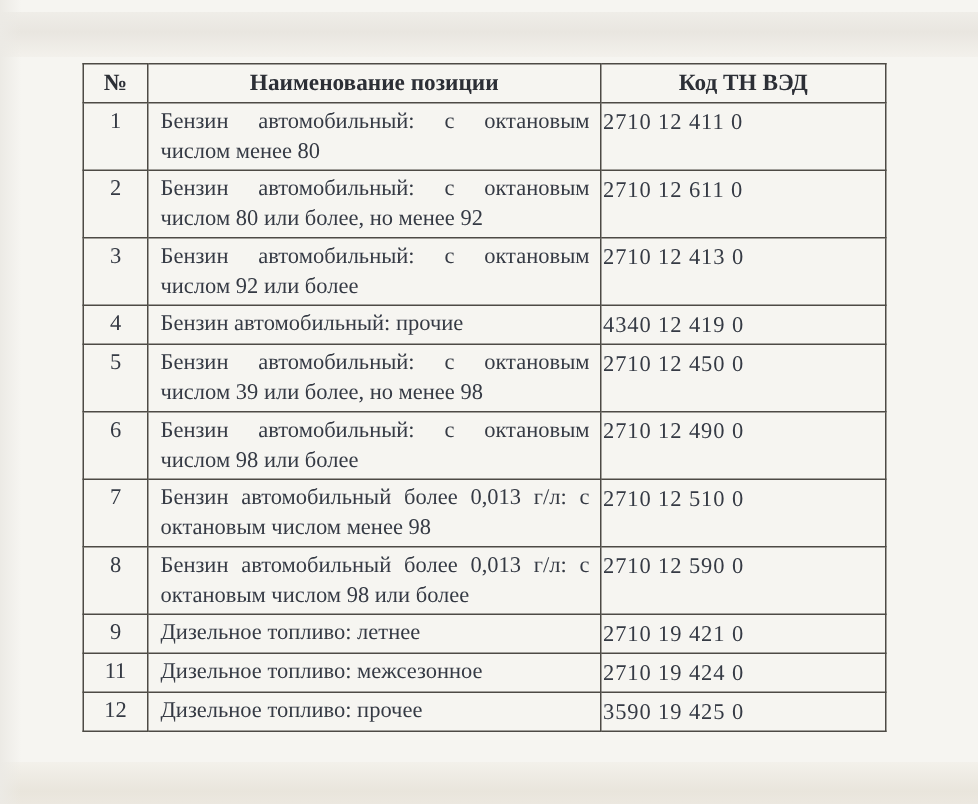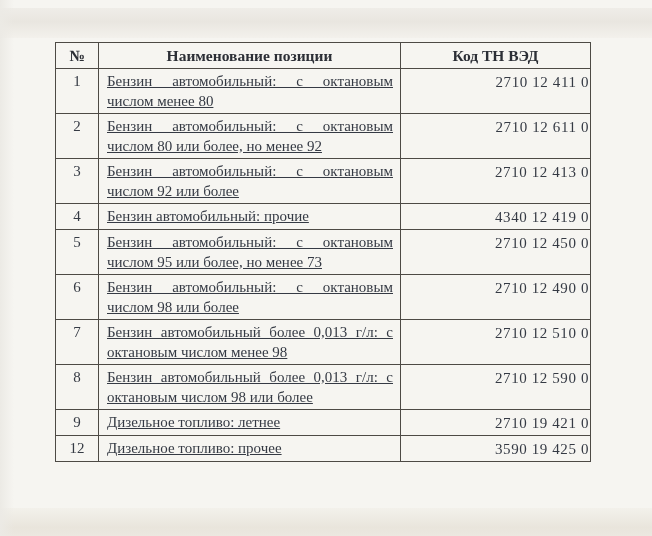--- a/index.html
+++ b/index.html
@@ -64,24 +64,23 @@
   tr.row-1l { height: 26px; }
   tr.row-2l { height: 44px; }
   td.cell-num {
     text-align: center;
     padding-top: 2px;
   }
   td.cell-name {
     text-align: justify;
     text-align-last: left;
     padding: 2px 7px 2px 8px;
-    text-decoration: underline;
   }
   td.cell-code {
-    text-align: right;
+    text-align: left;
     padding-top: 3px;
     font-size: 15.5px;
     letter-spacing: 0.6px;
     white-space: nowrap;
   }
 </style>
 </head>
 <body>
 
 <div class="scan-page">
@@ -116,21 +115,21 @@
         <td class="cell-name">Бензин автомобильный: с октановым числом 92 или более</td>
         <td class="cell-code">2710 12 413 0</td>
       </tr>
       <tr class="row-1l">
         <td class="cell-num">4</td>
         <td class="cell-name">Бензин автомобильный: прочие</td>
         <td class="cell-code">4340 12 419 0</td>
       </tr>
       <tr class="row-2l">
         <td class="cell-num">5</td>
-        <td class="cell-name">Бензин автомобильный: с октановым числом 95 или более, но менее 73</td>
+        <td class="cell-name">Бензин автомобильный: с октановым числом 39 или более, но менее 98</td>
         <td class="cell-code">2710 12 450 0</td>
       </tr>
       <tr class="row-2l">
         <td class="cell-num">6</td>
         <td class="cell-name">Бензин автомобильный: с октановым числом 98 или более</td>
         <td class="cell-code">2710 12 490 0</td>
       </tr>
       <tr class="row-2l">
         <td class="cell-num">7</td>
         <td class="cell-name">Бензин автомобильный более 0,013 г/л: с октановым числом менее 98</td>
@@ -140,19 +139,24 @@
         <td class="cell-num">8</td>
         <td class="cell-name">Бензин автомобильный более 0,013 г/л: с октановым числом 98 или более</td>
         <td class="cell-code">2710 12 590 0</td>
       </tr>
       <tr class="row-1l">
         <td class="cell-num">9</td>
         <td class="cell-name">Дизельное топливо: летнее</td>
         <td class="cell-code">2710 19 421 0</td>
       </tr>
       <tr class="row-1l">
+        <td class="cell-num">11</td>
+        <td class="cell-name">Дизельное топливо: межсезонное</td>
+        <td class="cell-code">2710 19 424 0</td>
+      </tr>
+      <tr class="row-1l">
         <td class="cell-num">12</td>
         <td class="cell-name">Дизельное топливо: прочее</td>
         <td class="cell-code">3590 19 425 0</td>
       </tr>
     </tbody>
   </table>
 </div>
 
 </body></html>

